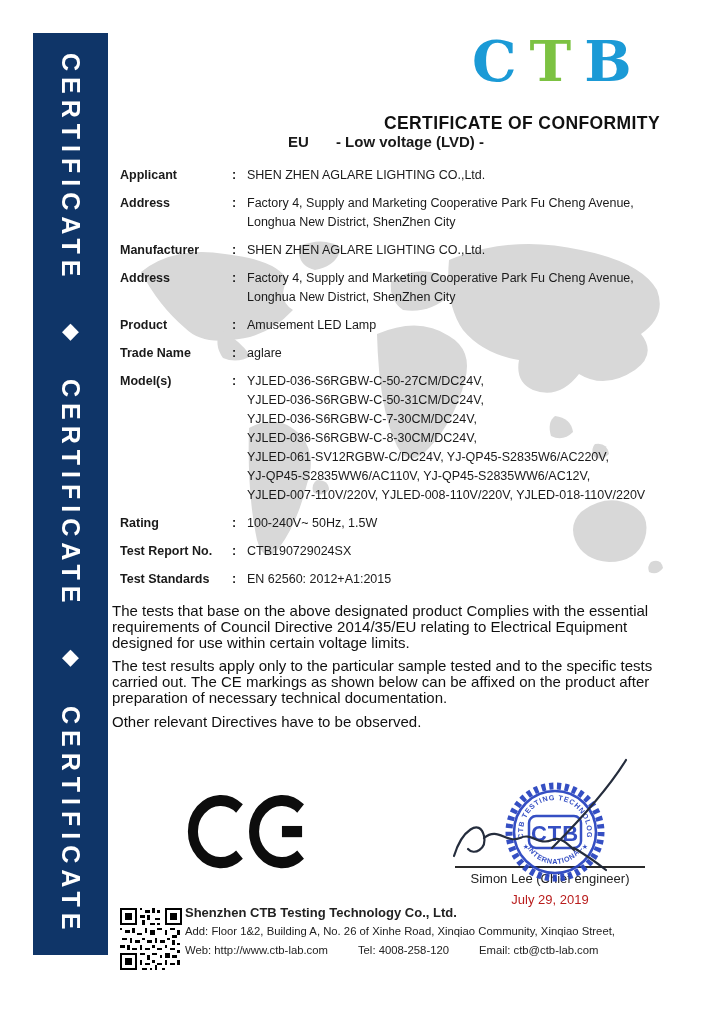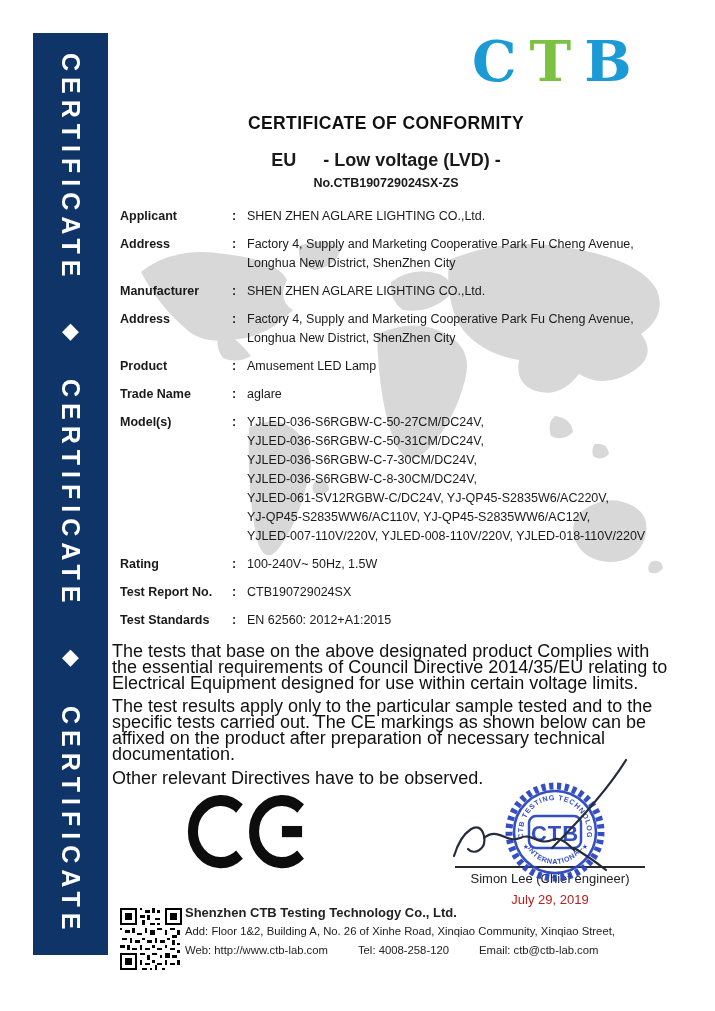--- a/index.html
+++ b/index.html
@@ -18,34 +18,34 @@
   .logo { position:absolute; left:472px; top:28px; font-family:"DejaVu Serif", serif;
     font-weight:bold; font-size:56px; letter-spacing:13px; z-index:3; }
   .logo .lc, .logo .lb { color:#1b9ad6; }
   .logo .lt { color:#7cc242; }
 
   
   .map { position:absolute; left:103px; top:230px; width:594px; height:428px; z-index:0; }
 
   
   .content { position:absolute; left:112px; top:112px; width:578px; z-index:1; color:#1a1a1a; }
-  .header-block { text-align:center; padding-right:30px; }
+  .header-block { text-align:right; padding-right:30px; }
   .title { font-size:17.5px; font-weight:bold; letter-spacing:0.4px; line-height:22px; color:#111; }
-  .subtitle { margin-top:18px; font-size:18px; font-weight:bold; line-height:16px;
+  .subtitle { font-size:15px; font-weight:bold; line-height:16px;
     display:flex; justify-content:center; gap:27px; }
   .certno { margin-top:7px; font-size:12.5px; font-weight:bold; line-height:16px; }
 
   .fields { margin-top:16px; }
   .frow { display:flex; margin-bottom:9px; padding-left:8px; font-size:12.5px; line-height:19px; }
   .flabel { width:112px; font-weight:bold; flex:none; }
   .fcolon { width:15px; font-weight:bold; flex:none; }
   .fvalue { flex:1; }
 
   .paras { margin-top:14px; width:558px; }
-  .paras p { font-size:18px; line-height:15.8px; margin-bottom:8px; color:#111; }
+  .paras p { font-size:15px; line-height:15.8px; margin-bottom:8px; color:#111; }
 
   
   .ce { position:absolute; left:186px; top:791px; width:130px; height:82px; z-index:1; }
 
   
   .sig-line { position:absolute; left:455px; top:866px; width:190px; border-top:2px solid #2a2a2a; z-index:1; }
   .sig-name { position:absolute; left:440px; top:871px; width:220px; text-align:center; font-size:13px; color:#222; z-index:1; }
   .sig-date { position:absolute; left:440px; top:892px; width:220px; text-align:center; font-size:13px; color:#b91c1c; z-index:1; }
   .stamp { position:absolute; left:440px; top:752px; width:225px; height:138px; z-index:3; opacity:0.95; }
 
@@ -91,21 +91,20 @@
     </g>
   </svg>
 
   <div class="content">
     <div class="header-block">
       <div class="title">CERTIFICATE OF CONFORMITY</div>
       <div class="subtitle">
         <span>EU</span>
         <span>- Low voltage (LVD) -</span>
       </div>
-      <div class="certno">No.CTB190729024SX-ZS</div>
     </div>
 
     <div class="fields">
       <div class="frow">
         <span class="flabel">Applicant</span>
           <span class="fcolon">:</span>
         <span class="fvalue"><span>SHEN ZHEN AGLARE LIGHTING CO.,Ltd.</span></span>
       </div>
       <div class="frow">
         <span class="flabel">Address</span>

